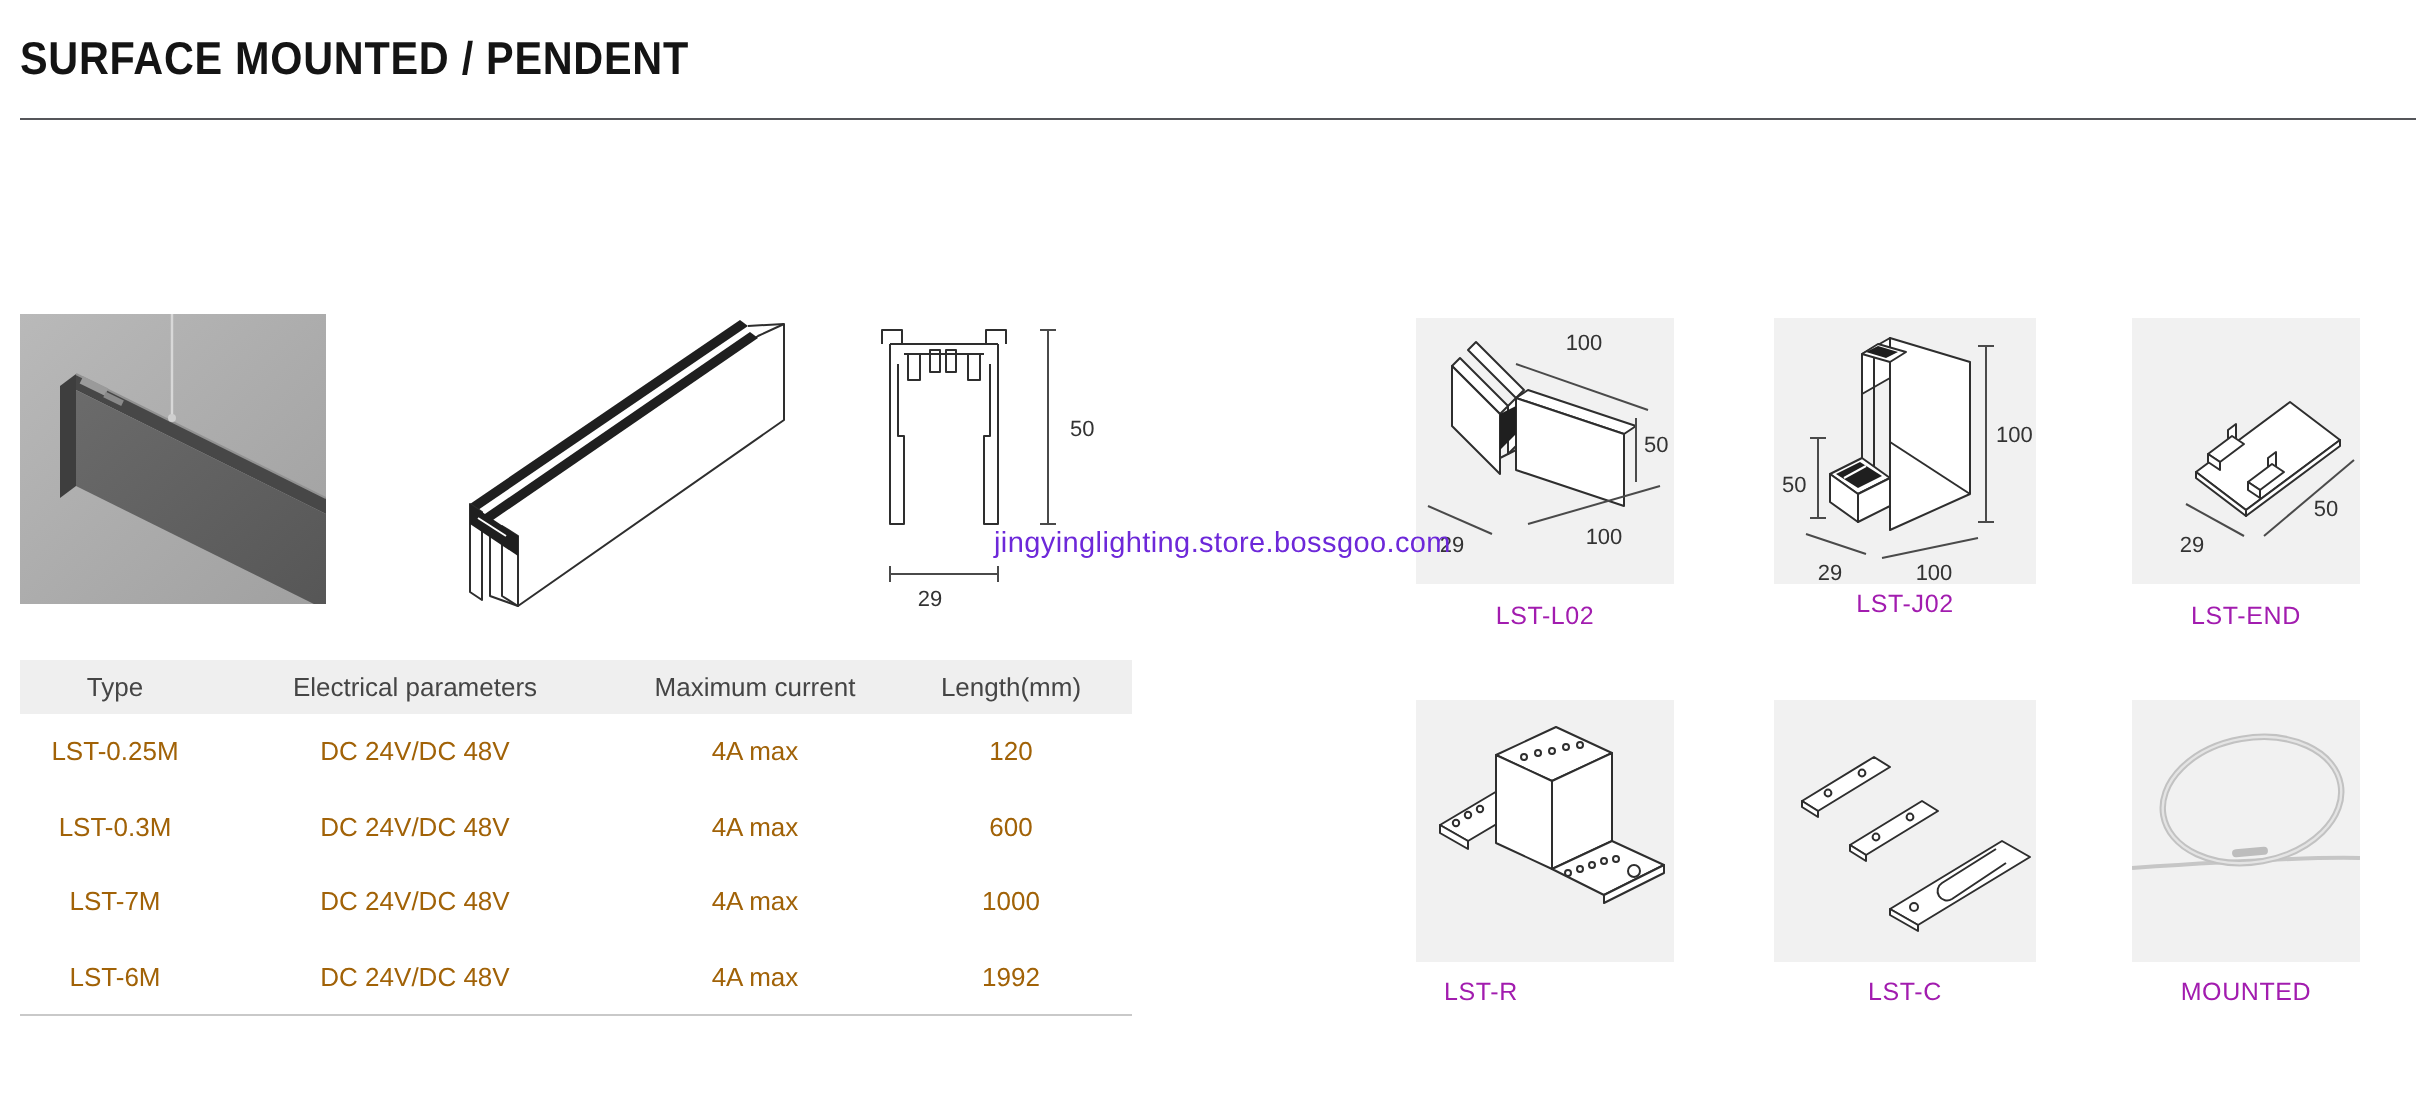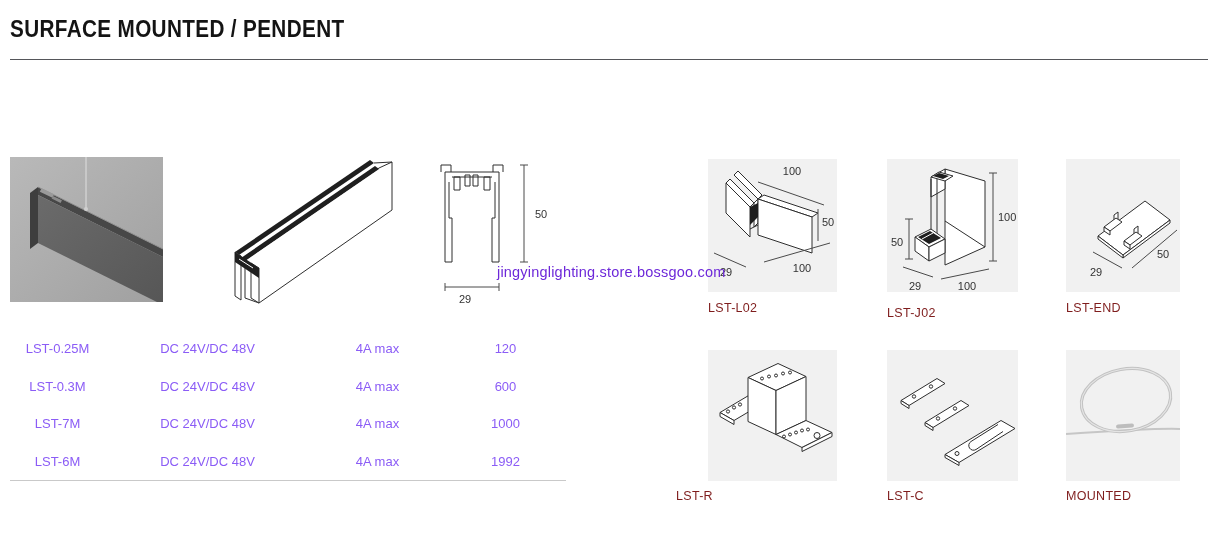--- a/index.html
+++ b/index.html
@@ -10,24 +10,24 @@
   .rule{left:10px;top:59px;width:1198px;border-top:1.6px solid #55565a}
   .photo{left:10px;top:157px;width:153px;height:145px;overflow:hidden}
   .iso{left:233px;top:147px;width:178px;height:162px}
   .xsec{left:438px;top:156px;width:120px;height:152px}
   .watermark{left:497px;top:264px;font-size:14.5px;color:#6d28d9;letter-spacing:.2px;z-index:6;white-space:nowrap}
   .spec-table{left:10px;top:330px;width:556px}
   .thead{display:grid;grid-template-columns:95px 205px 135px 121px;background:#efefef;height:27px;align-items:center}
   .hc{text-align:center;font-size:13px;color:#454545}
   .tbody{border-bottom:1px solid #c9c9c9}
   .tr{display:grid;grid-template-columns:95px 205px 135px 121px;height:37.5px;align-items:center}
-  .td{text-align:center;font-size:13px;color:#8b5cf6}
+  .td{text-align:center;font-size:13px;color:#a16207}
   .card{background:#f1f1f1}
   .card svg{display:block;width:100%;height:100%}
-  .cardlabel{font-size:12.5px;color:#7f1d1d;text-align:left;letter-spacing:.3px}
+  .cardlabel{font-size:12.5px;color:#a21caf;text-align:center;letter-spacing:.3px}
   svg text{font-family:"Liberation Sans",sans-serif;font-size:11px;fill:#333}
   .art{stroke:#2e2e2e;stroke-width:1;fill:#fff;stroke-linejoin:round}
   .artn{stroke:#2e2e2e;stroke-width:1;fill:none;stroke-linejoin:round}
   .artd{fill:#1f1f1f;stroke:none}
   .diml{stroke:#4a4a4a;stroke-width:1;fill:none}
 </style>
 </head>
 <body>
 
 <div class="abs title">SURFACE MOUNTED / PENDENT</div>
@@ -89,20 +89,26 @@
     <line x1="7" y1="131" x2="61" y2="131" class="diml"></line>
     <line x1="7" y1="127" x2="7" y2="135" class="diml"></line>
     <line x1="61" y1="127" x2="61" y2="135" class="diml"></line>
     <text x="27" y="147" text-anchor="middle">29</text>
   </svg>
 </div>
 
 <div class="abs watermark">jingyinglighting.store.bossgoo.com</div>
 
 <div class="abs spec-table">
+  <div class="thead">
+    <div class="hc">Type</div>
+    <div class="hc">Electrical parameters</div>
+    <div class="hc">Maximum current</div>
+    <div class="hc">Length(mm)</div>
+  </div>
   <div class="tbody">
     <div class="tr">
       <div class="td">LST-0.25M</div>
       <div class="td">DC 24V/DC 48V</div>
       <div class="td">4A max</div>
       <div class="td">120</div>
     </div>
     <div class="tr">
       <div class="td">LST-0.3M</div>
       <div class="td">DC 24V/DC 48V</div>
@@ -167,21 +173,21 @@
     <line x1="102" y1="14" x2="110" y2="14" class="diml"></line>
     <line x1="102" y1="102" x2="110" y2="102" class="diml"></line>
     <line x1="16" y1="108" x2="46" y2="118" class="diml"></line>
     <line x1="54" y1="120" x2="102" y2="110" class="diml"></line>
     <text x="4" y="87">50</text>
     <text x="111" y="62">100</text>
     <text x="28" y="131" text-anchor="middle">29</text>
     <text x="80" y="131" text-anchor="middle">100</text>
   </svg>
 </div>
-<div class="abs cardlabel" style="left:887px;top:306px;width:131px">LST-J02</div>
+<div class="abs cardlabel" style="left:887px;top:295px;width:131px">LST-J02</div>
 
 <div class="abs card" style="left:1066px;top:159px;width:114px;height:133px">
   <svg viewBox="0 0 114 133">
     <polygon class="art" points="79,42 104,61 57,96 32,77"></polygon>
     <polygon class="art" points="104,61 104,64 57,99 57,96"></polygon>
     <polygon class="art" points="57,96 57,99 32,80 32,77"></polygon>
     <polygon class="art" points="48,56 52,53 52,60 48,63"></polygon>
     <polygon class="art" points="38,68 50,59 56,63 44,72"></polygon>
     <polygon class="art" points="38,68 44,72 44,76 38,72"></polygon>
     <polygon class="art" points="68,70 72,67 72,74 68,77"></polygon>

